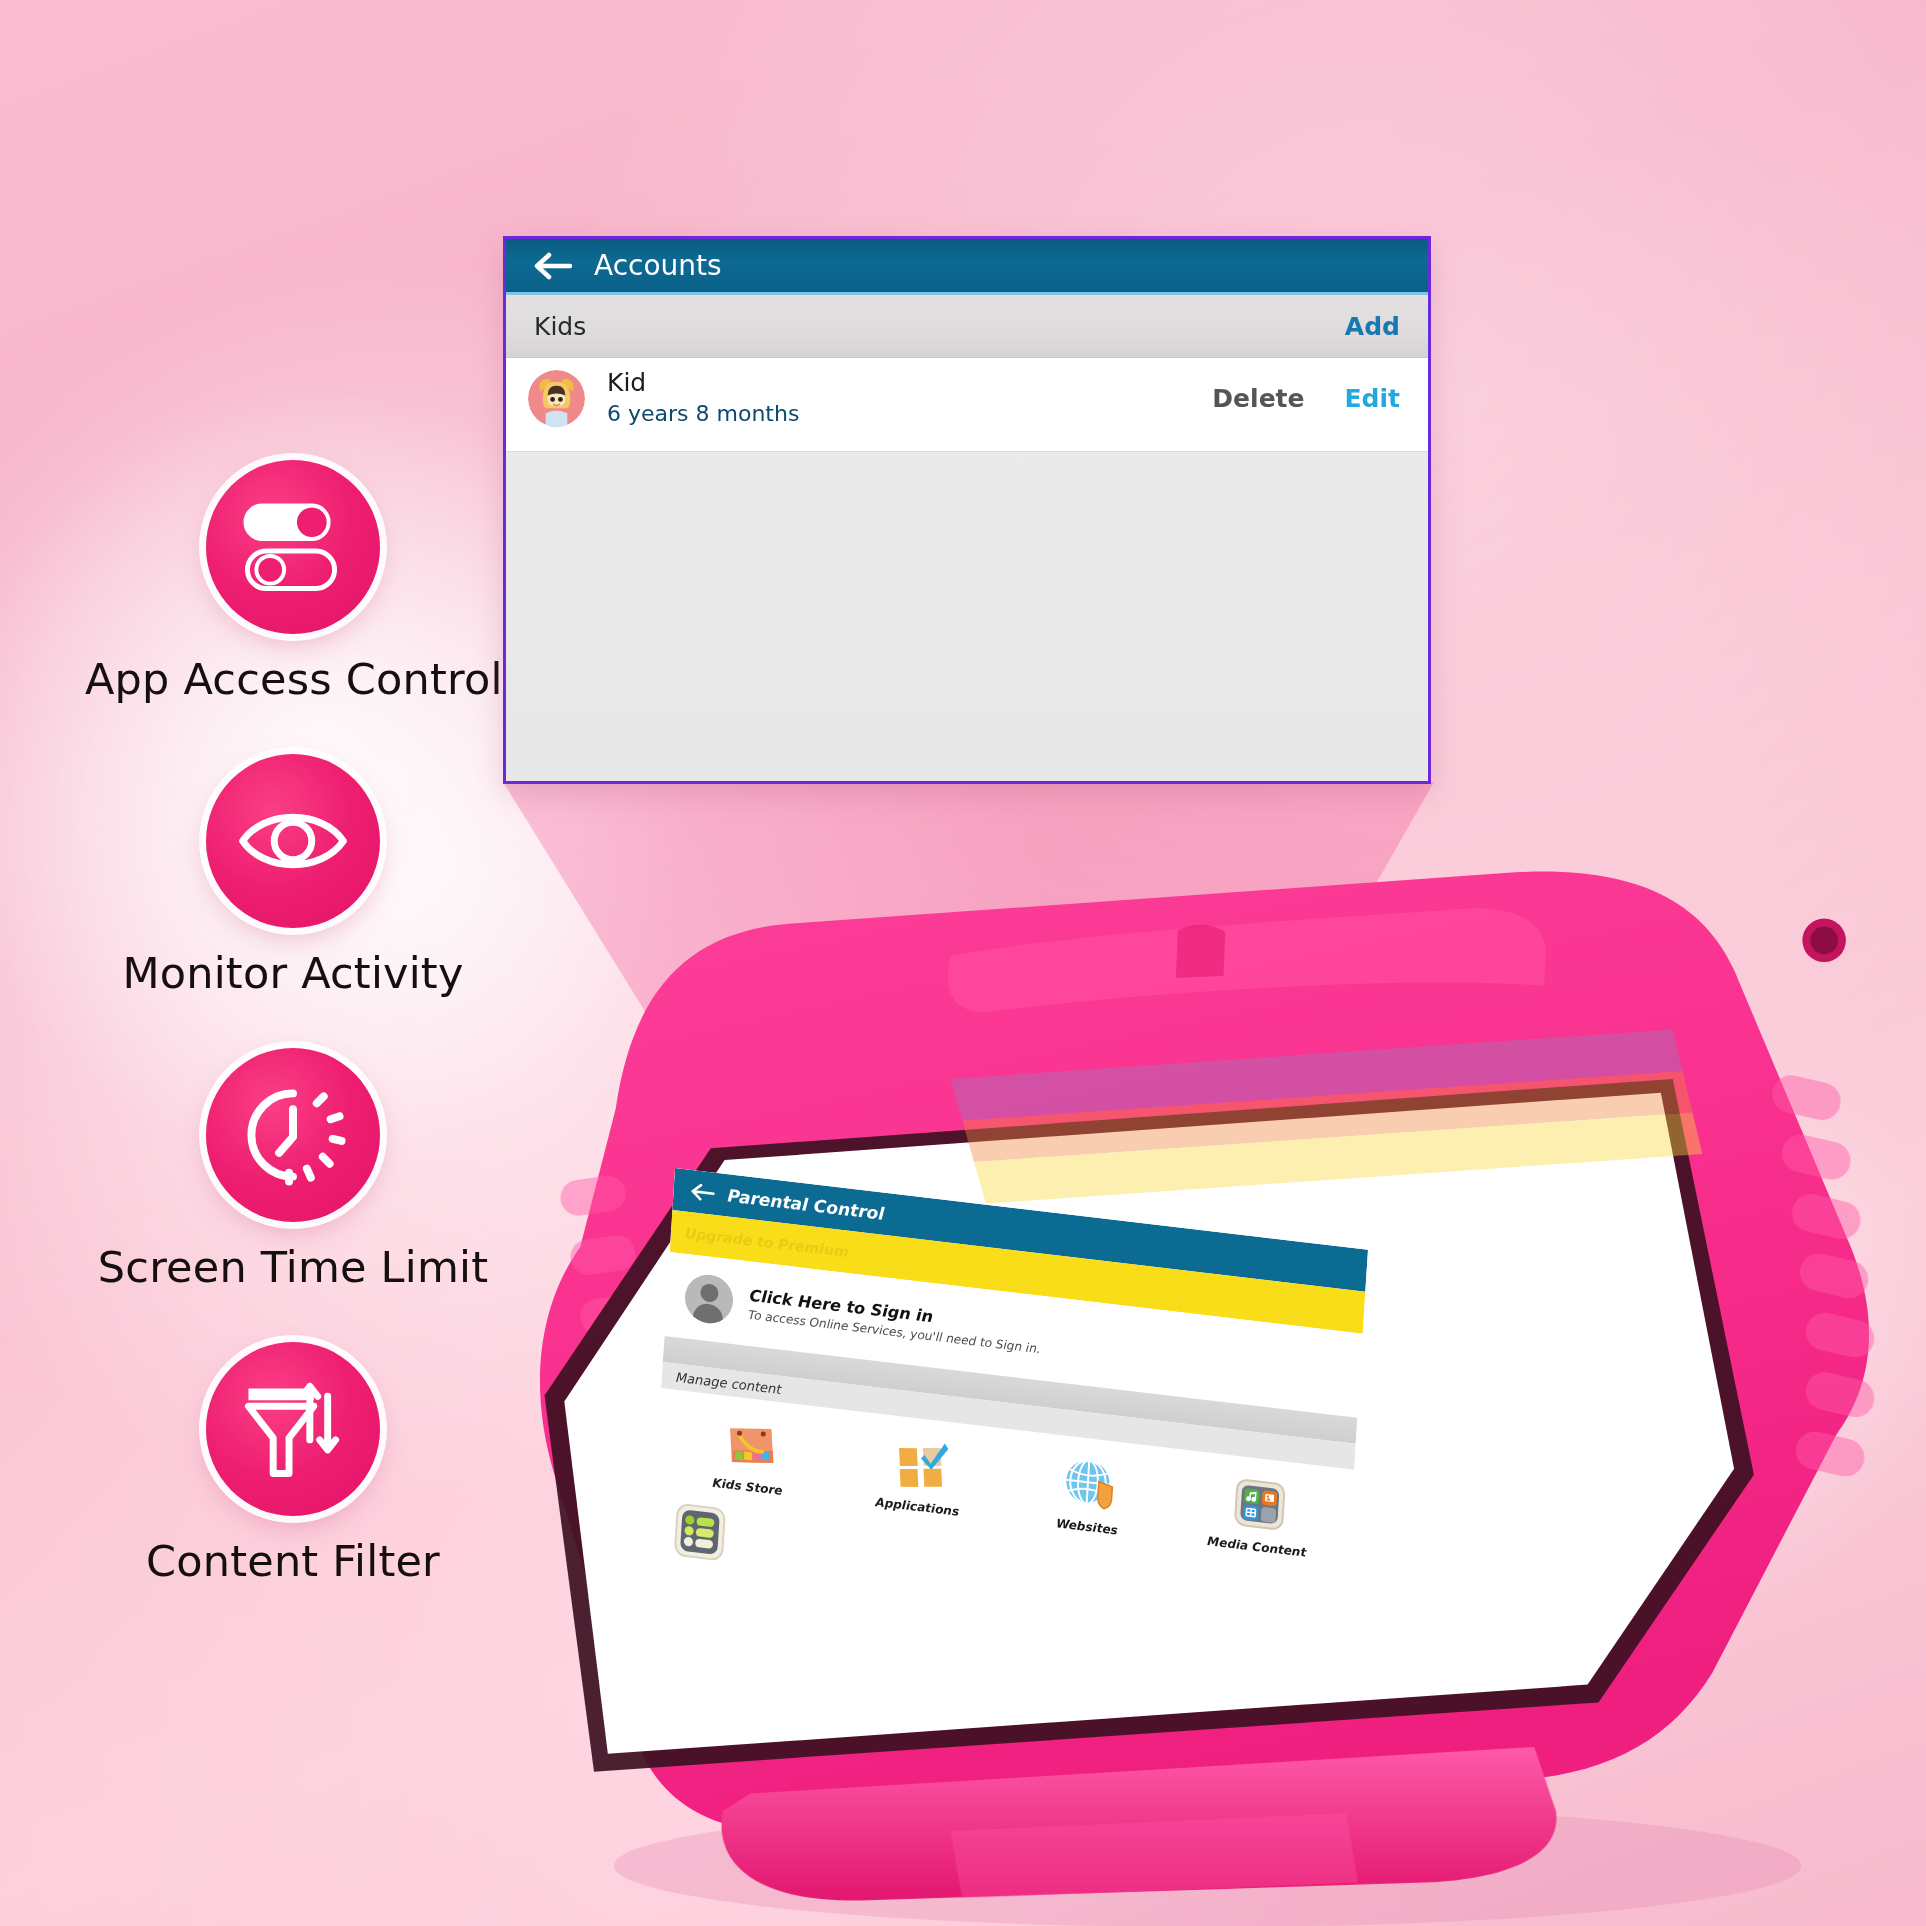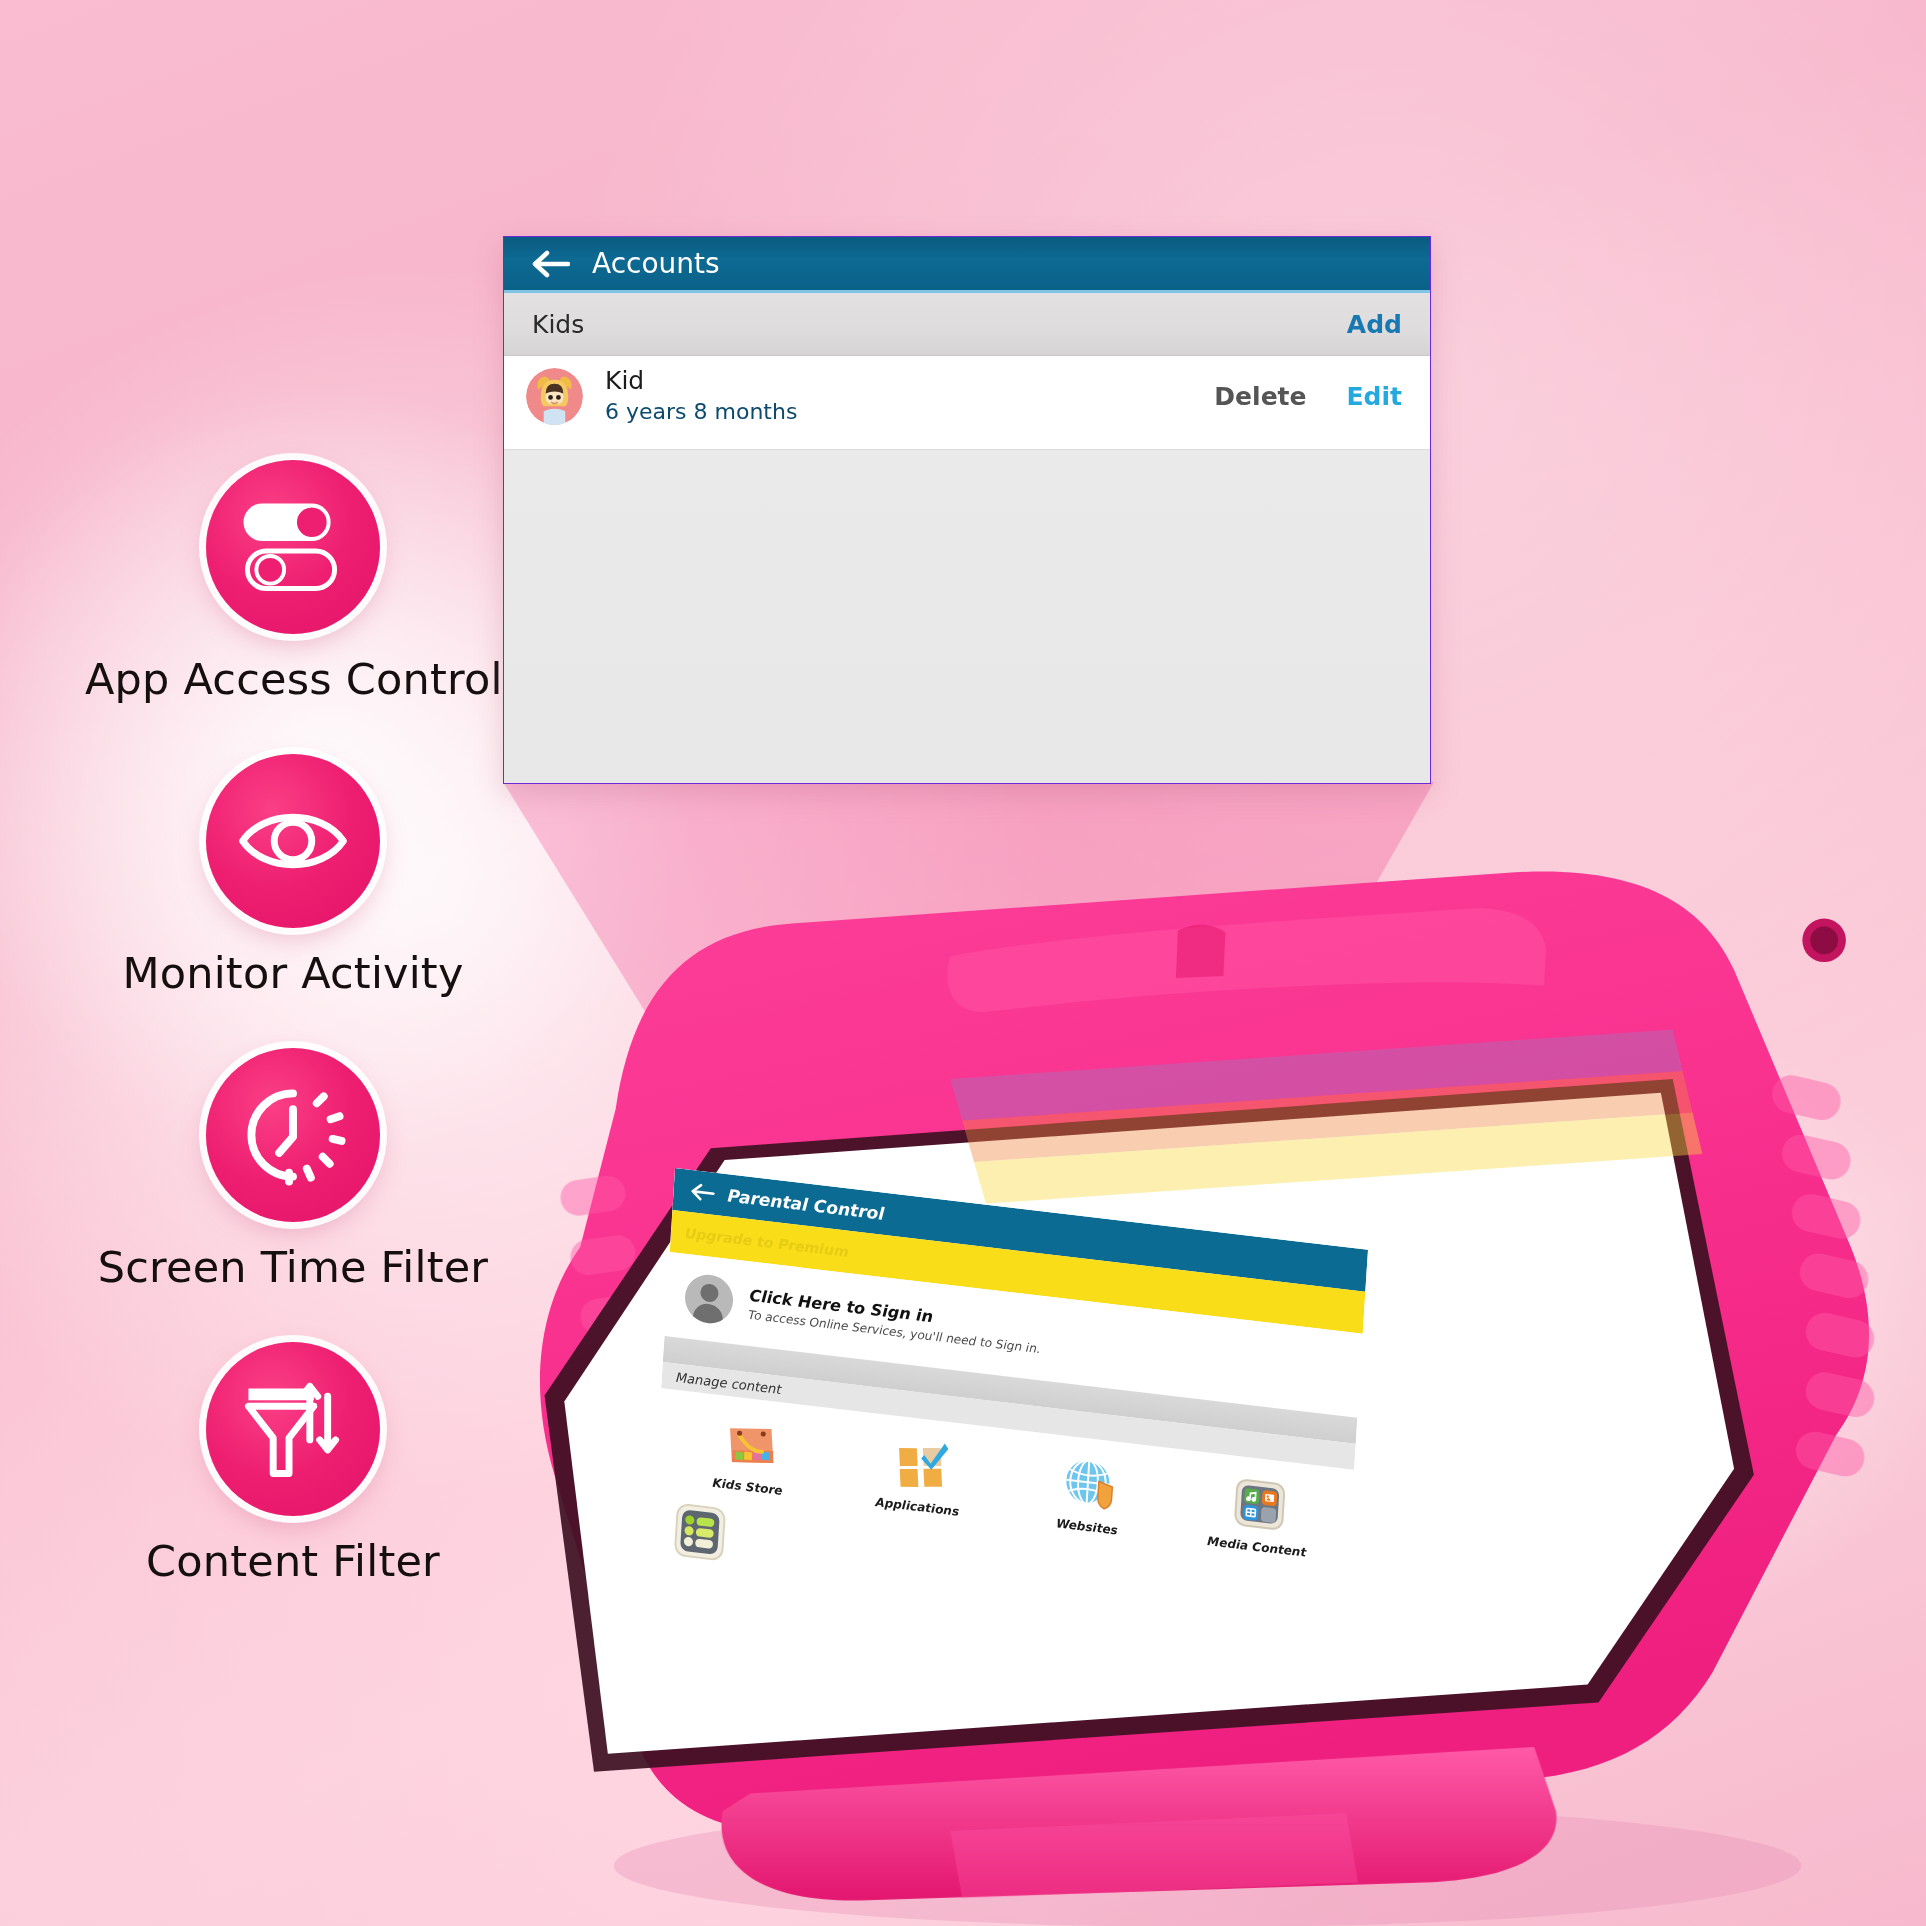--- a/index.html
+++ b/index.html
@@ -59,21 +59,21 @@
   }
   .badge svg{ position:absolute; left:50%; top:50%; transform:translate(-50%,-50%); }
   .feature-label{
     font-family:"DejaVu Sans", sans-serif;
     font-size:43px; color:#15100f; letter-spacing:0.2px; white-space:nowrap;
   }
 
   
   .panel{
     position:absolute; left:503px; top:236px; width:928px; height:548px;
-    background:#ececec; border:1px solid #6d28d9;
+    background:#ececec; border:3px solid #6d28d9;
     box-shadow:0 10px 26px rgba(180,90,125,.25);
     overflow:hidden;
   }
   .panel-header{
     height:56px; display:flex; align-items:center; gap:22px; padding:0 26px;
     background:linear-gradient(180deg,#0a5b80 0%,#0d6a93 42%,#0a6188 100%);
     border-bottom:3px solid #7fc5e6;
   }
   .back-arrow{ width:40px; height:30px; flex:0 0 auto; }
   .panel-title{ color:#fff; font-size:28px; font-family:"DejaVu Sans",sans-serif; }
@@ -176,21 +176,21 @@
           <g stroke="#fff" stroke-width="8" stroke-linecap="round">
             <line x1="78" y1="22" x2="85" y2="15"></line>
             <line x1="92" y1="38" x2="101" y2="35"></line>
             <line x1="94" y1="58" x2="103" y2="60"></line>
             <line x1="84" y1="76" x2="91" y2="83"></line>
             <line x1="68" y1="88" x2="72" y2="97"></line>
             <line x1="50" y1="92" x2="50" y2="101"></line>
           </g>
         </svg>
       </div>
-      <div class="feature-label">Screen Time Filter</div>
+      <div class="feature-label">Screen Time Limit</div>
     </div>
 
     <div class="feature">
       <div class="badge">
         <svg width="105" height="101" viewBox="0 0 106 102">
           <path d="M8 10 H74 L74 22 H8 Z" fill="#fff"></path>
           <path d="M8 28 L74 28 L49 60 L49 96 L33 96 L33 60 Z" fill="none" stroke="#fff" stroke-width="7" stroke-linejoin="round"></path>
           <path d="M70 8 L70 62 M70 8 L62 18 M70 8 L78 18" stroke="#fff" stroke-width="7" fill="none" stroke-linecap="round"></path>
           <path d="M88 18 L88 72 M88 72 L80 62 M88 72 L96 62" stroke="#fff" stroke-width="7" fill="none" stroke-linecap="round"></path>
         </svg>

